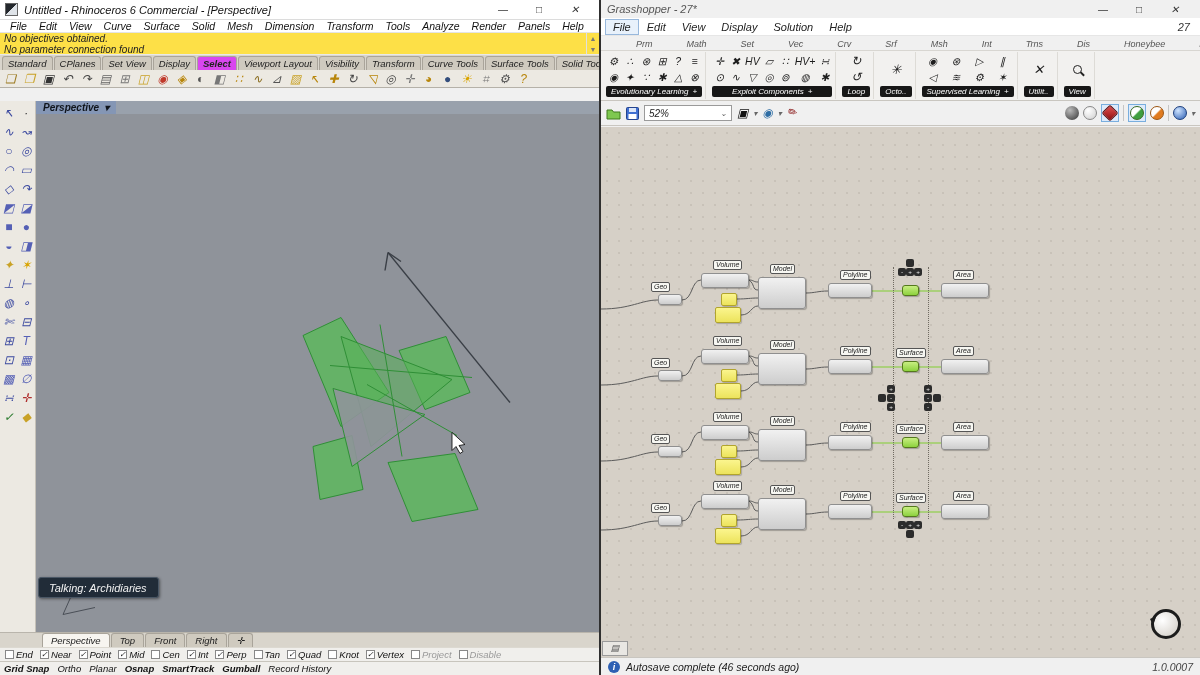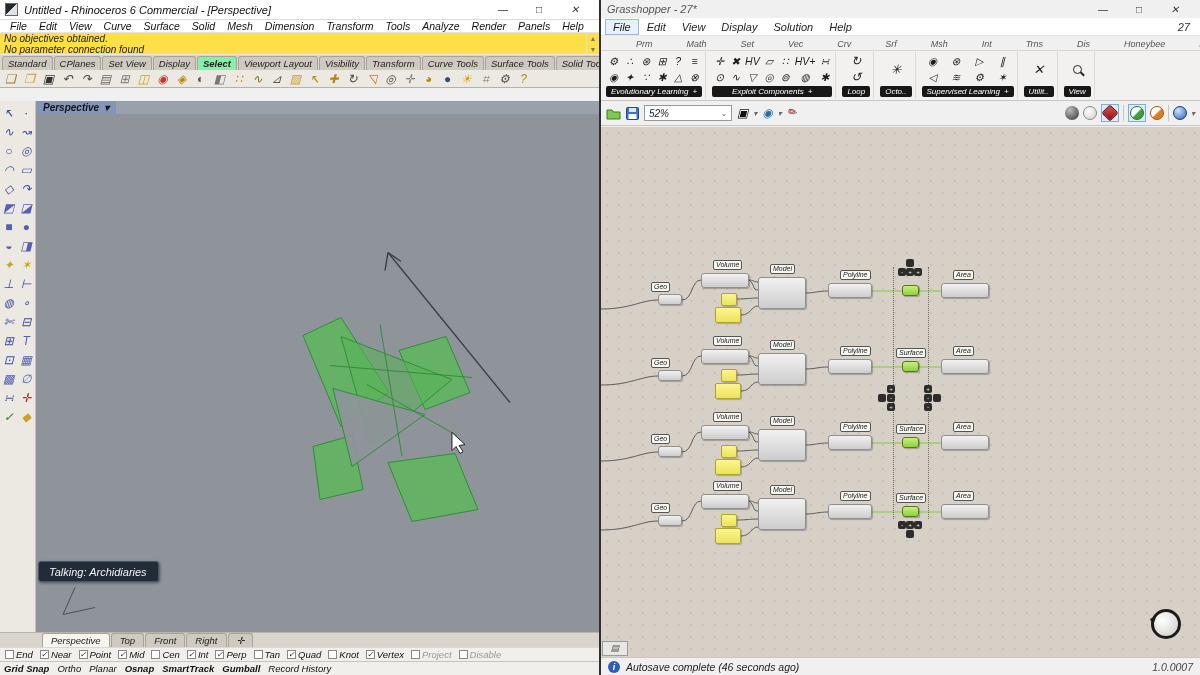--- a/index.html
+++ b/index.html
@@ -14,31 +14,31 @@
   .win-btns { margin-left:auto; display:flex; gap:14px; padding-right:8px; }
   .win-btn { width:22px; text-align:center; font-size:10px; color:#333; }
   .rh-menu { display:flex; background:#fff; height:13px; font-size:10.5px; align-items:center; padding:0 4px; border-bottom:1px solid #e4e4e4; color:#111; }
   .rh-menu .mi { padding:0 6px; }
   .cmd-hist { position:relative; height:22px; background:#fde047; border-bottom:1px solid #e8e8e8; font-size:10px; line-height:11px; padding:0 4px; color:#222; }
   .scr { position:absolute; right:0; top:0; width:13px; height:100%; border-left:1px solid #e0e0e0; font-size:7px; color:#777; display:flex; flex-direction:column; justify-content:space-between; align-items:center; }
   .cmd-line { position:relative; height:14px; background:#fff; font-size:10.5px; padding:0 4px; border-bottom:2px solid #c9c5bc; color:#111; display:flex; gap:4px; align-items:center; }
   .cmd-line b { font-weight:bold; }
   .tab-row { height:15px; background:#d9d5cc; display:flex; align-items:flex-end; padding:2px 2px 0; gap:1px; font-size:9.5px; overflow:hidden; white-space:nowrap; }
   .tab { padding:1px 5px; background:#cfcabf; border:1px solid #a9a49a; border-bottom:none; border-radius:3px 3px 0 0; color:#222; }
-  .tab.active { background:#86efac; font-weight:bold; }
+  .tab.active { background:#d946ef; font-weight:bold; }
   .icon-row { height:18px; background:#ece9e2; display:flex; align-items:center; padding:0 3px; gap:4px; font-size:12px; border-bottom:1px solid #b5b1a8; overflow:hidden; }
   .ti { width:15px; text-align:center; line-height:16px; }
   .rh-main { position:absolute; top:101px; left:0; right:0; bottom:43px; display:flex; }
   .sidebar { width:36px; background:#ece9e2; display:grid; grid-template-columns:1fr 1fr; align-content:start; padding-top:2px; border-right:1px solid #c5c1b8; }
   .si { height:19px; display:flex; align-items:center; justify-content:center; font-size:12px; }
   .viewport { position:relative; flex:1; background:#8f939a; overflow:hidden; }
   .vp-band { height:13px; background:#99a1ac; display:flex; }
   .vp-label { background:#8496b5; font-size:10px; font-weight:bold; padding:0 7px; display:flex; align-items:center; gap:5px; color:#10151c; }
   .vp-svg { position:absolute; inset:0; }
-  .tooltip { position:absolute; left:2px; top:460px; height:21px; background:#212c38; border:1px solid #4a5765; border-radius:3px; color:#f2f2f2; font-size:11px; display:flex; align-items:center; padding:0 11px 0 10px; z-index:5; box-shadow:1px 1px 3px rgba(0,0,0,.45); white-space:nowrap; }
+  .tooltip { position:absolute; left:2px; top:476px; height:21px; background:#212c38; border:1px solid #4a5765; border-radius:3px; color:#f2f2f2; font-size:11px; display:flex; align-items:center; padding:0 11px 0 10px; z-index:5; box-shadow:1px 1px 3px rgba(0,0,0,.45); white-space:nowrap; }
   .vp-tabs { position:absolute; bottom:28px; left:0; right:0; height:15px; background:#d9d5cc; display:flex; align-items:flex-end; padding-left:42px; font-size:9.5px; gap:1px; border-top:1px solid #b9b5ac; }
   .vp-tab { padding:1px 8px; background:#cfcabf; border:1px solid #a9a49a; border-bottom:none; border-radius:3px 3px 0 0; color:#222; }
   .vp-tab.active { background:#f7f5f0; }
   .osnap { position:absolute; bottom:14px; height:14px; left:0; right:0; background:#f0efec; display:flex; gap:7px; font-size:9.5px; align-items:center; padding:0 5px; border-top:1px solid #dcd9d1; color:#111; overflow:hidden; }
   .osnap-item { display:flex; gap:2px; align-items:center; white-space:nowrap; }
   .osnap-item.dim { color:#9a9a9a; }
   .chk { width:9px; height:9px; border:1px solid #888; background:#fff; font-size:8px; line-height:8px; text-align:center; color:#222; }
   .chk.checked::after { content:"✓"; }
   .statusbar { position:absolute; bottom:0; height:14px; left:0; right:0; background:#f0efec; border-top:1px solid #c8c5bd; display:flex; font-size:9.5px; align-items:center; color:#111; overflow:hidden; }
   .seg { padding:0 5px; border-right:1px solid #d5d2ca; white-space:nowrap; display:flex; align-items:center; gap:3px; height:100%; }

